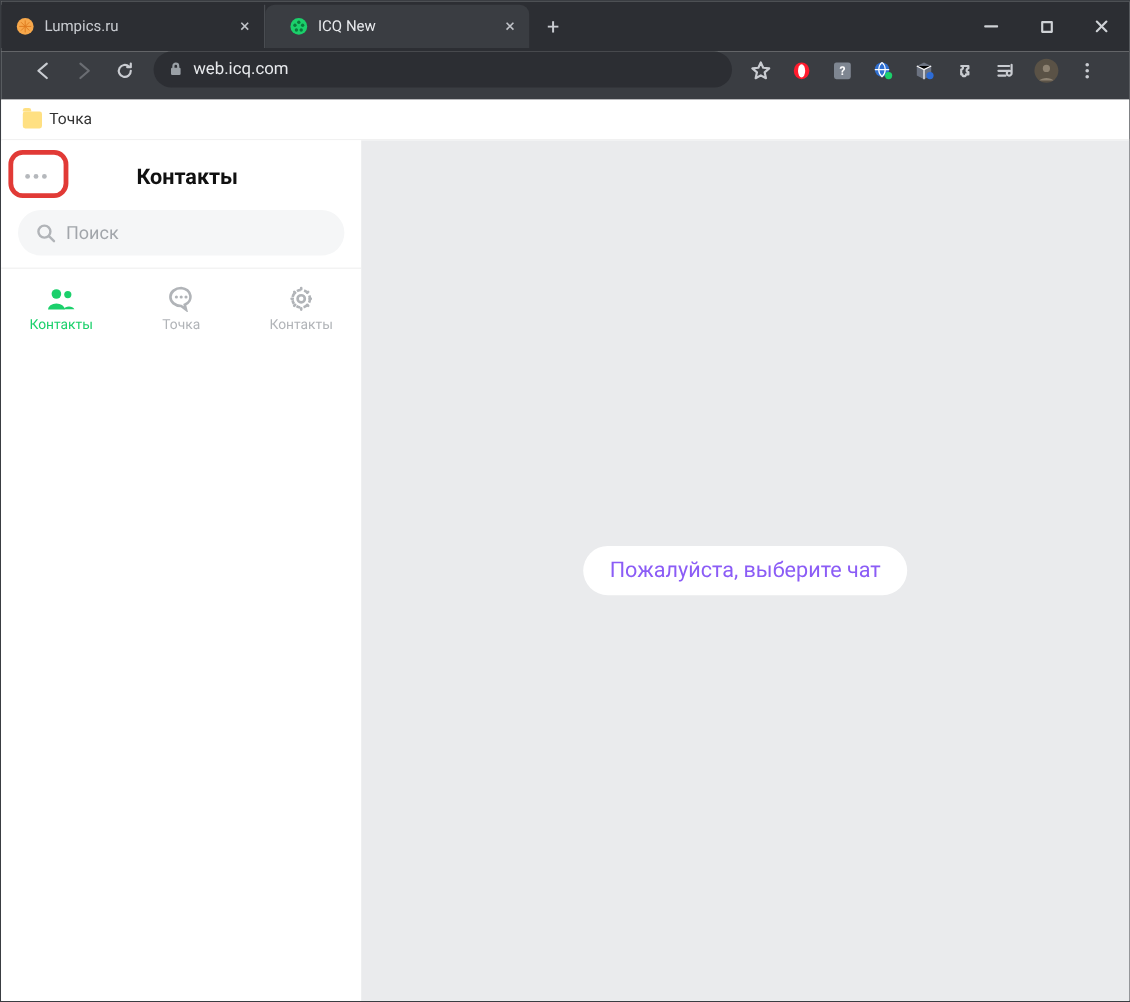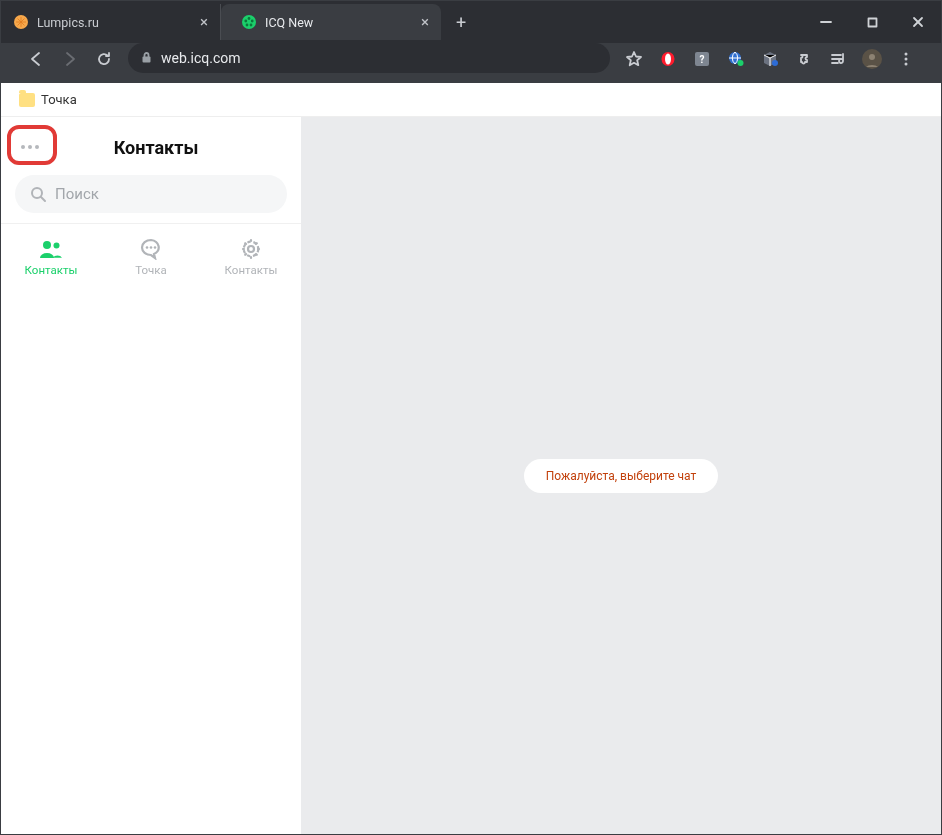--- a/index.html
+++ b/index.html
@@ -50,21 +50,21 @@
   .contact-list { flex: 1; padding: 6px 14px; }
   .contact-item { display: flex; align-items: center; gap: 14px; padding: 8px 4px; cursor: pointer; border-radius: 8px; }
   .fav-avatar { width: 34px; height: 34px; border-radius: 50%; background: #1bd06b; display: flex; align-items: center; justify-content: center; }
   .contact-label { font-size: 16px; color: #12b25c; font-weight: 600; }
 
   .bottom-nav { height: 68px; display: flex; border-top: 1px solid #f0f0f0; }
   .nav-item { flex: 1; display: flex; flex-direction: column; align-items: center; justify-content: center; gap: 3px; color: #b1b4b8; cursor: pointer; font-size: 11.5px; }
   .nav-item.active { color: #1bd06b; }
 
   .main-area { flex: 1; background: #eaebed; display: flex; align-items: center; justify-content: center; }
-  .placeholder-chip { background: #fff; padding: 10px 22px; border-radius: 22px; font-size: 12px; color: #c2410c; }
+  .placeholder-chip { background: #fff; padding: 10px 22px; border-radius: 22px; font-size: 18px; color: #8b5cf6; }
 
   
   .stroke-ic { stroke: currentColor; fill: none; stroke-width: 1.8; stroke-linecap: round; stroke-linejoin: round; }
 </style>
 </head>
 <body>
 
 <div class="browser-window">
 
   <div class="titlebar">

